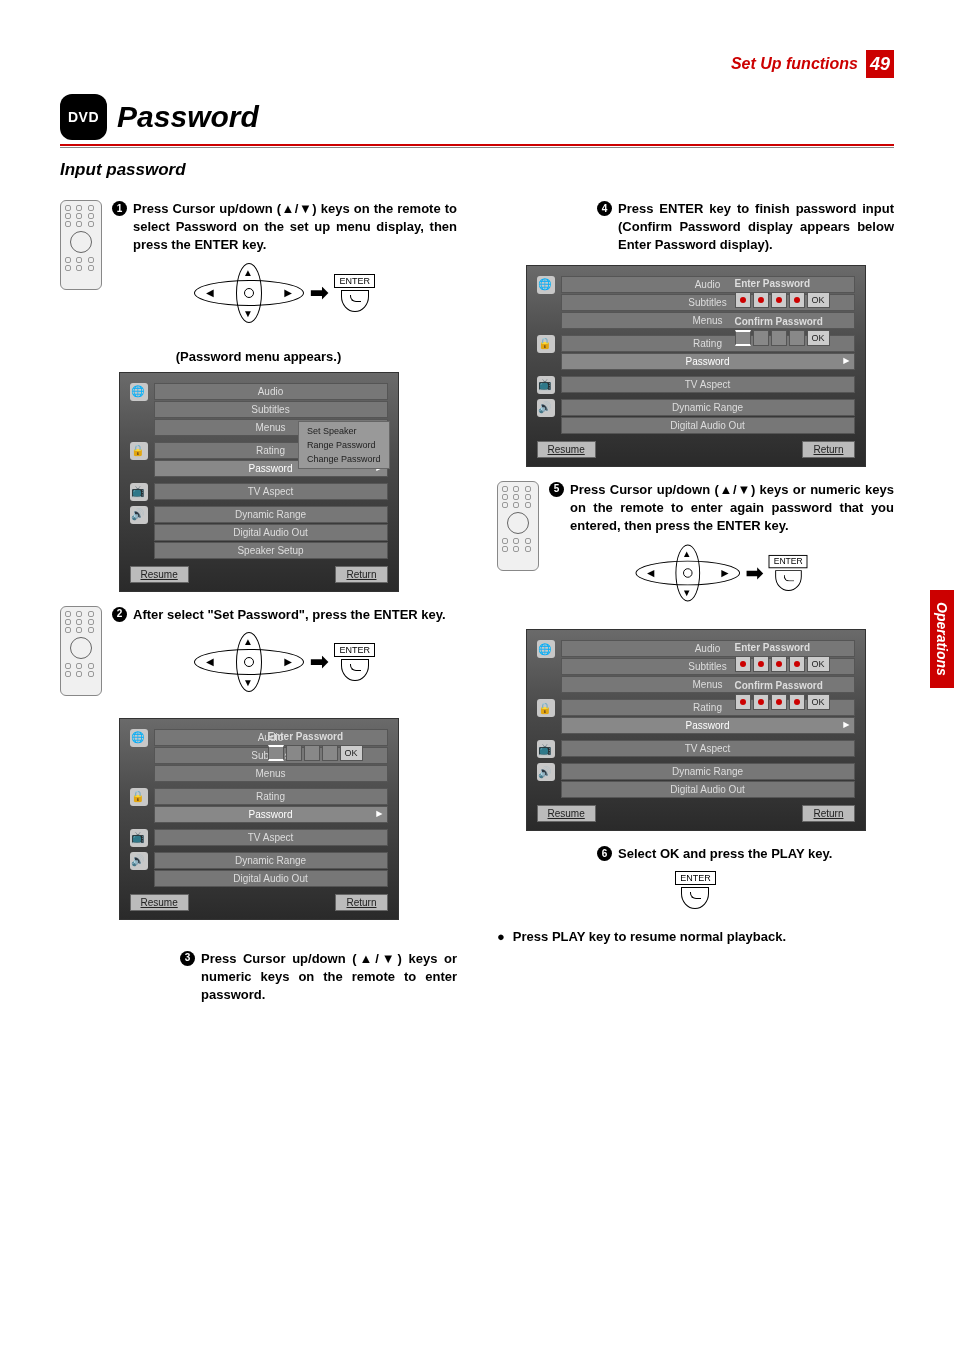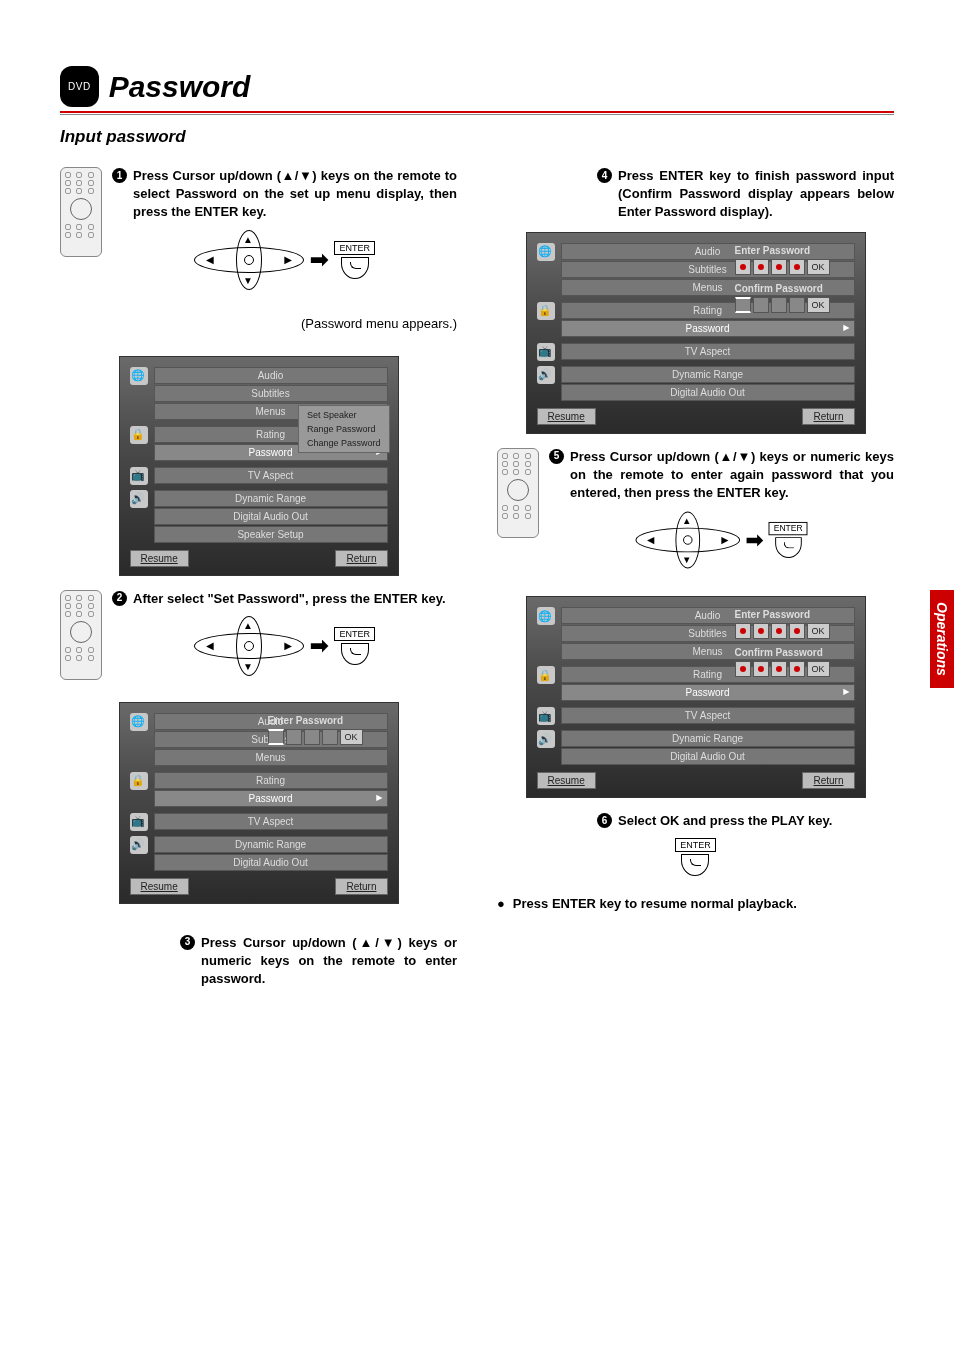--- a/index.html
+++ b/index.html
@@ -51,22 +51,22 @@
   .title-row {
     display: flex;
     align-items: center;
     gap: 10px;
     margin-top: 16px;
   }
   .dvd-pill {
     background: #000;
     color: #fff;
     border-radius: 12px;
-    font-size: 10px;
-    font-weight: normal;
+    font-size: 14px;
+    font-weight: bold;
     padding: 15px 8px;
     letter-spacing: 0.5px;
   }
   .main-title {
     font-style: italic;
     font-weight: bold;
     font-size: 30px;
   }
   .sub-title {
     font-style: italic;
@@ -175,24 +175,24 @@
     width: 28px; height: 22px; border: 1.5px solid #000;
     border-radius: 0 0 50% 50% / 0 0 70% 70%; margin-top: 2px;
     position: relative;
   }
   .enter-btn::after {
     content: ''; position: absolute; width: 10px; height: 6px;
     border-left: 1.5px solid #000; border-bottom: 1.5px solid #000;
     border-radius: 0 0 0 6px; top: 4px; left: 8px;
   }
   .note-center {
-    text-align: right;
-    font-weight: normal;
+    text-align: center;
+    font-weight: bold;
     font-size: 13px;
-    margin-bottom: 25px;
+    margin-bottom: 8px;
   }
   .osd {
     width: 280px;
     background: linear-gradient(180deg, #6a6a6a 0%, #4a4a4a 40%, #2a2a2a 100%);
     border: 1px solid #333;
     padding: 10px 10px 8px 10px;
     margin: 0 auto 14px auto;
     position: relative;
     font-size: 10px;
     color: #eee;
@@ -260,20 +260,24 @@
     font-style: italic;
     font-weight: bold;
     font-size: 14px;
     padding: 12px 4px;
   }
 </style>
 </head>
 <body>
 
 <div class="header">
+  <div class="header-top">
+    <span class="section-name">Set Up functions</span>
+    <div class="page-num-box">49</div>
+  </div>
 </div>
 
 <div class="title-row">
   <span class="dvd-pill">DVD</span>
   <span class="main-title">Password</span>
 </div>
 <div class="red-rule"></div>
 <div class="gray-rule"></div>
 
 <div class="sub-title">Input password</div>
@@ -663,17 +667,17 @@
     </div>
     <div style="display:flex; justify-content:center; margin:8px 0 20px 0;">
       <div class="enter-key">
         <div class="enter-label">ENTER</div>
         <div class="enter-btn"></div>
       </div>
     </div>
 
     <div class="bullet-note">
       <span>●</span>
-      <span>Press ENTER key to resume normal playback.</span>
+      <span>Press PLAY key to resume normal playback.</span>
     </div>
 
   </div>
 </div>
 
 </body></html>

